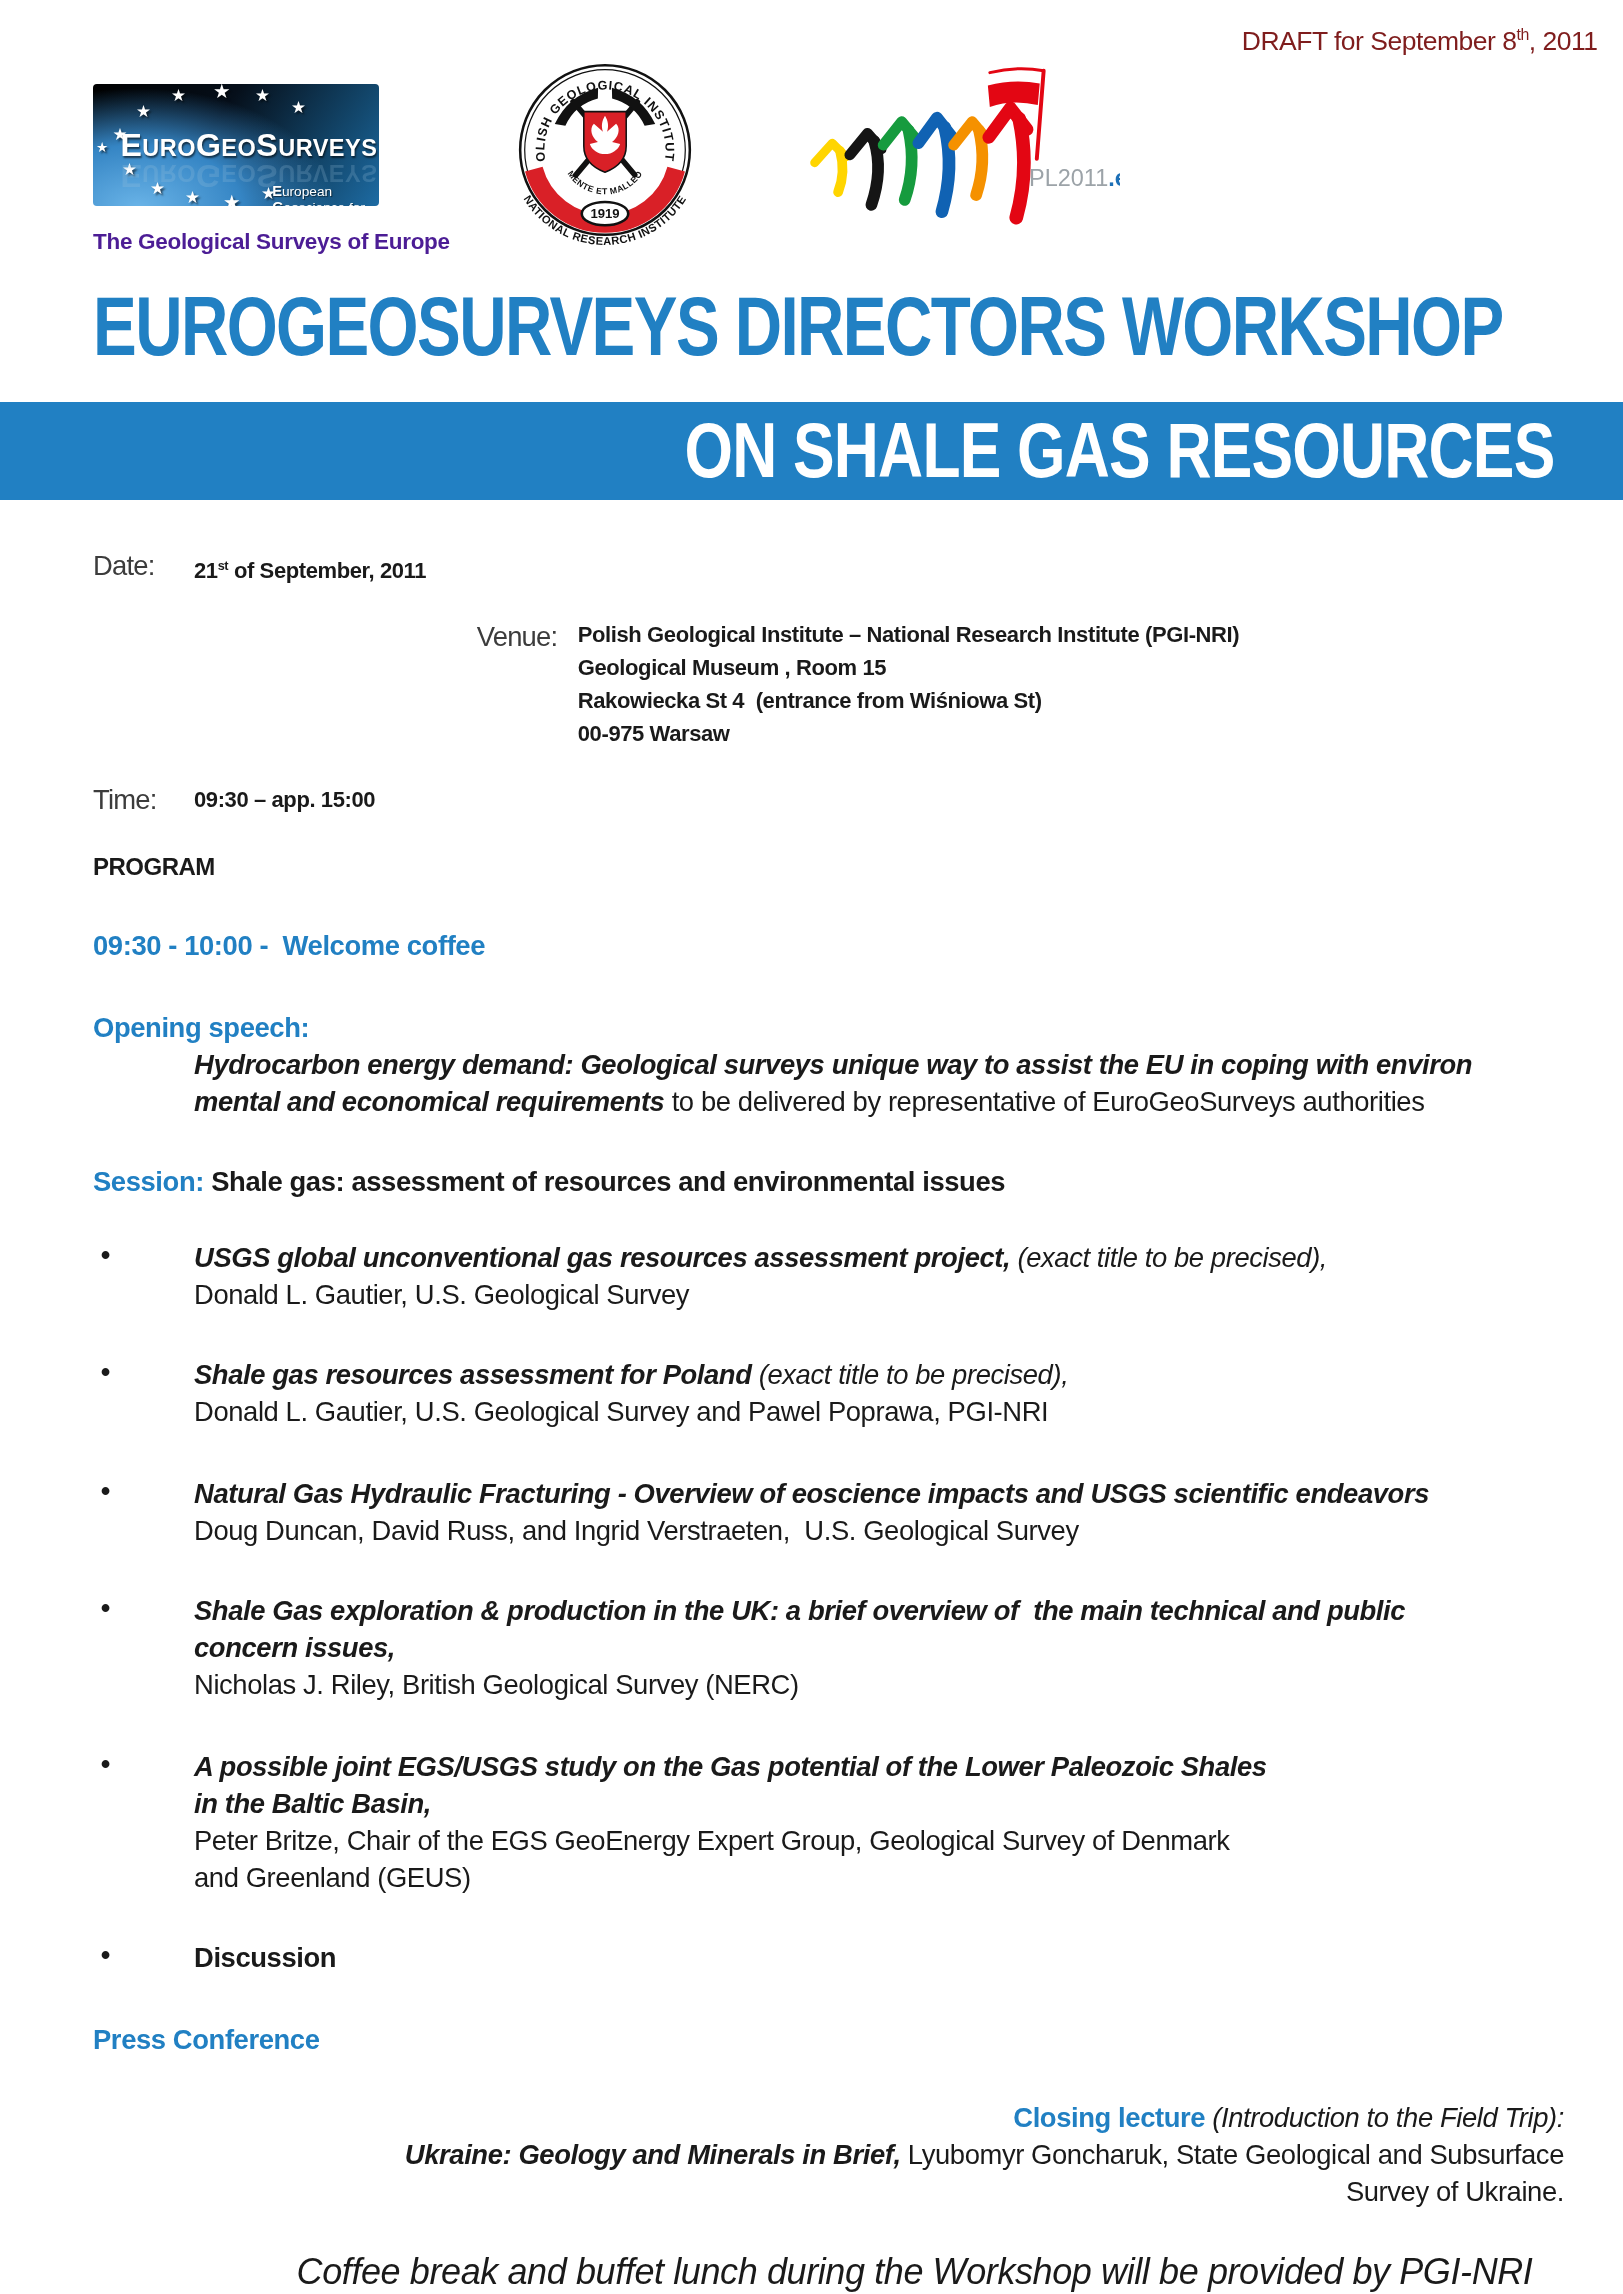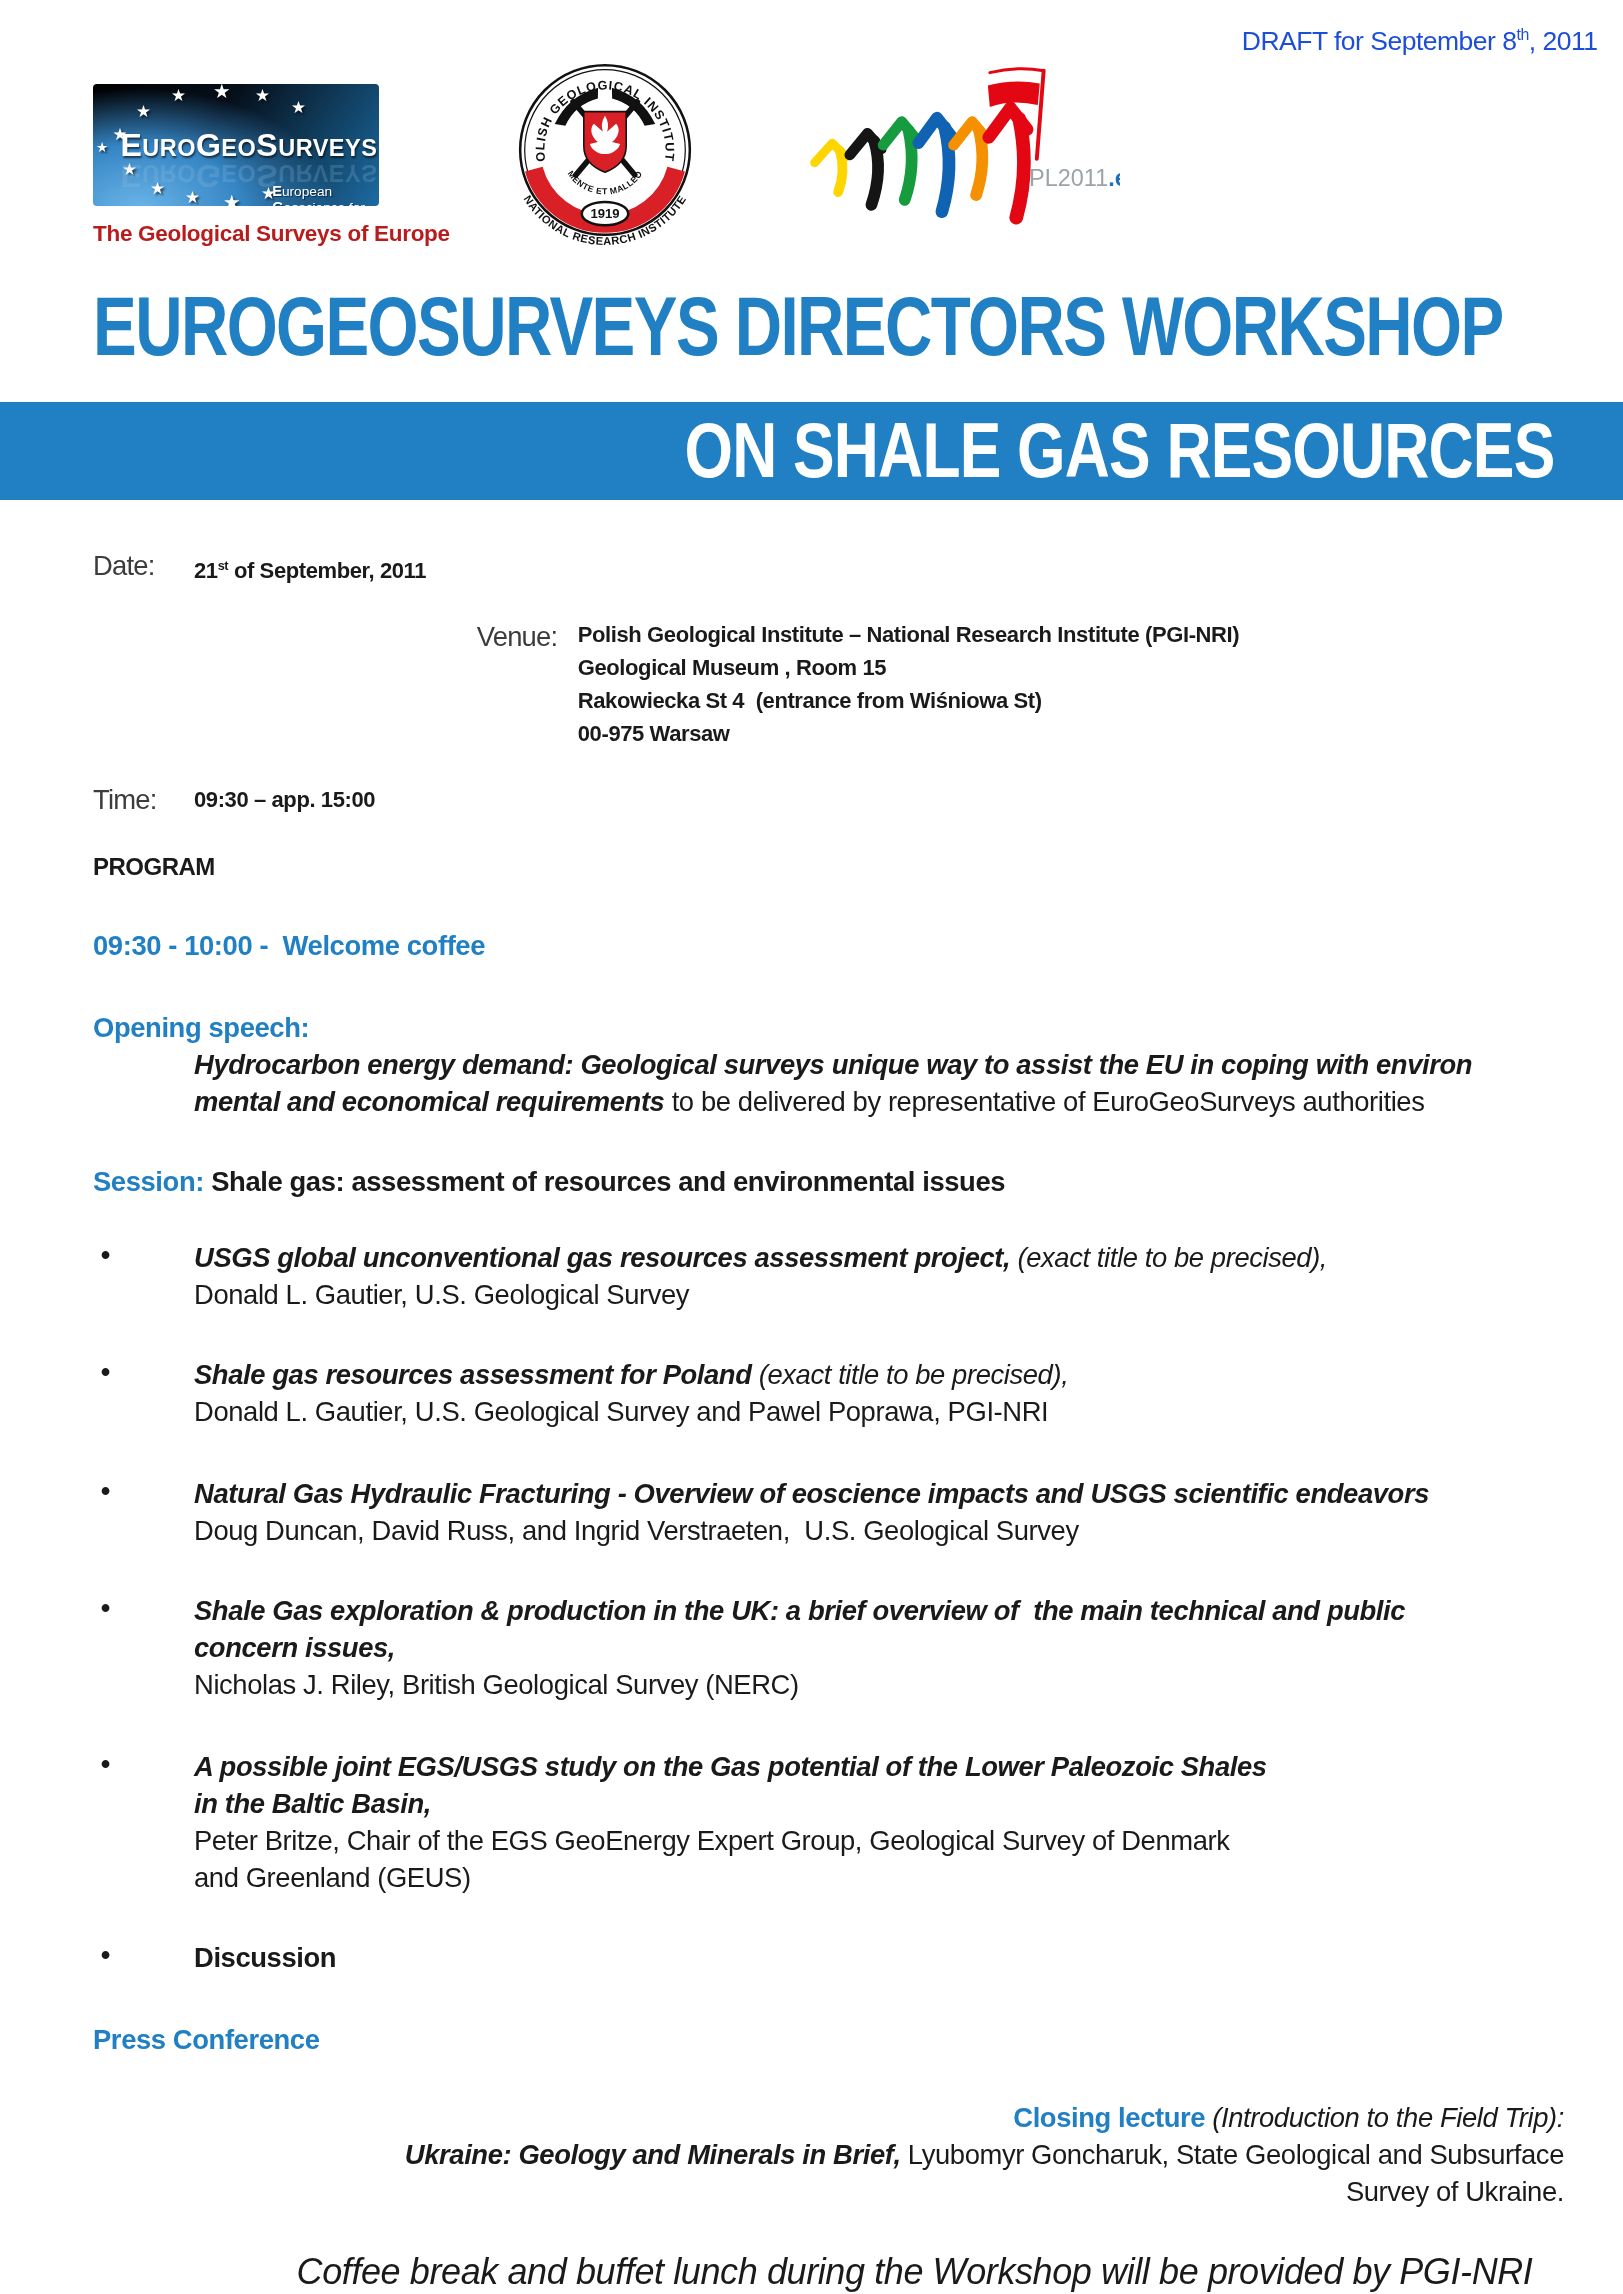--- a/index.html
+++ b/index.html
@@ -7,21 +7,21 @@
   body {
     width:1623px; height:2295px; position:relative; overflow:hidden;
     font-family:"Liberation Sans", sans-serif; color:#1a1a1a;
   }
   .t { white-space:pre-wrap; }
 
   
   .page-header { position:relative; height:253px; }
   .draft-note {
     position:absolute; top:25.5px; right:25.5px;
-    font-size:26.5px; color:#1d4ed8; letter-spacing:-0.5px;
+    font-size:26.5px; color:#7f1d1d; letter-spacing:-0.5px;
   }
   .draft-note sup { font-size:60%; }
   .logos { display:flex; align-items:flex-start; padding:49px 0 0 93px; }
 
   
   .egs { margin-top:35px; width:286px; }
   .egs-box {
     position:relative; width:286px; height:122px; border-radius:3.9px; overflow:hidden;
     background:
       radial-gradient(ellipse 274px 167px at 16% 102%, #6ab4e8 0%, #3585c4 38%, rgba(10,30,50,0) 72%),
@@ -42,21 +42,21 @@
   .egs-word-reflect {
     position:absolute; left:27.4px; top:76px; transform:scaleY(-1); opacity:0.22;
     color:#9fc4dd; font-weight:bold; letter-spacing:0.5px; line-height:1; white-space:nowrap;
   }
   .egs-word-reflect .big{ font-size:32px; } .egs-word-reflect .small{ font-size:23.5px; }
   .egs-tagline {
     position:absolute; right:14px; top:73px; color:#ffffff;
     font-size:13.7px; line-height:14.7px; text-shadow:1px 1px 1px rgba(0,0,0,0.6);margin-top:27px;
   }
   .egs-tagline b { font-size:14.7px; }
-  .egs-caption { margin-top:15px; color:#b91c1c; font-weight:bold; font-size:22.5px; letter-spacing:-0.3px; white-space:nowrap; }
+  .egs-caption { margin-top:23px; color:#4c1d95; font-weight:bold; font-size:22.5px; letter-spacing:-0.3px; white-space:nowrap; }
 
   .pgi { margin-left:125px; }
   .pl { margin-left:91px; margin-top:3.9px; }
 
   
   .title-line1 { margin:29px 0 7.8px 93px; line-height:88px; }
   .title-line1 > span {
     display:inline-block; transform:scaleX(0.78); transform-origin:0 50%;
     color:#2180C3; font-size:84px; font-weight:bold; letter-spacing:-2px; white-space:nowrap;
   }

